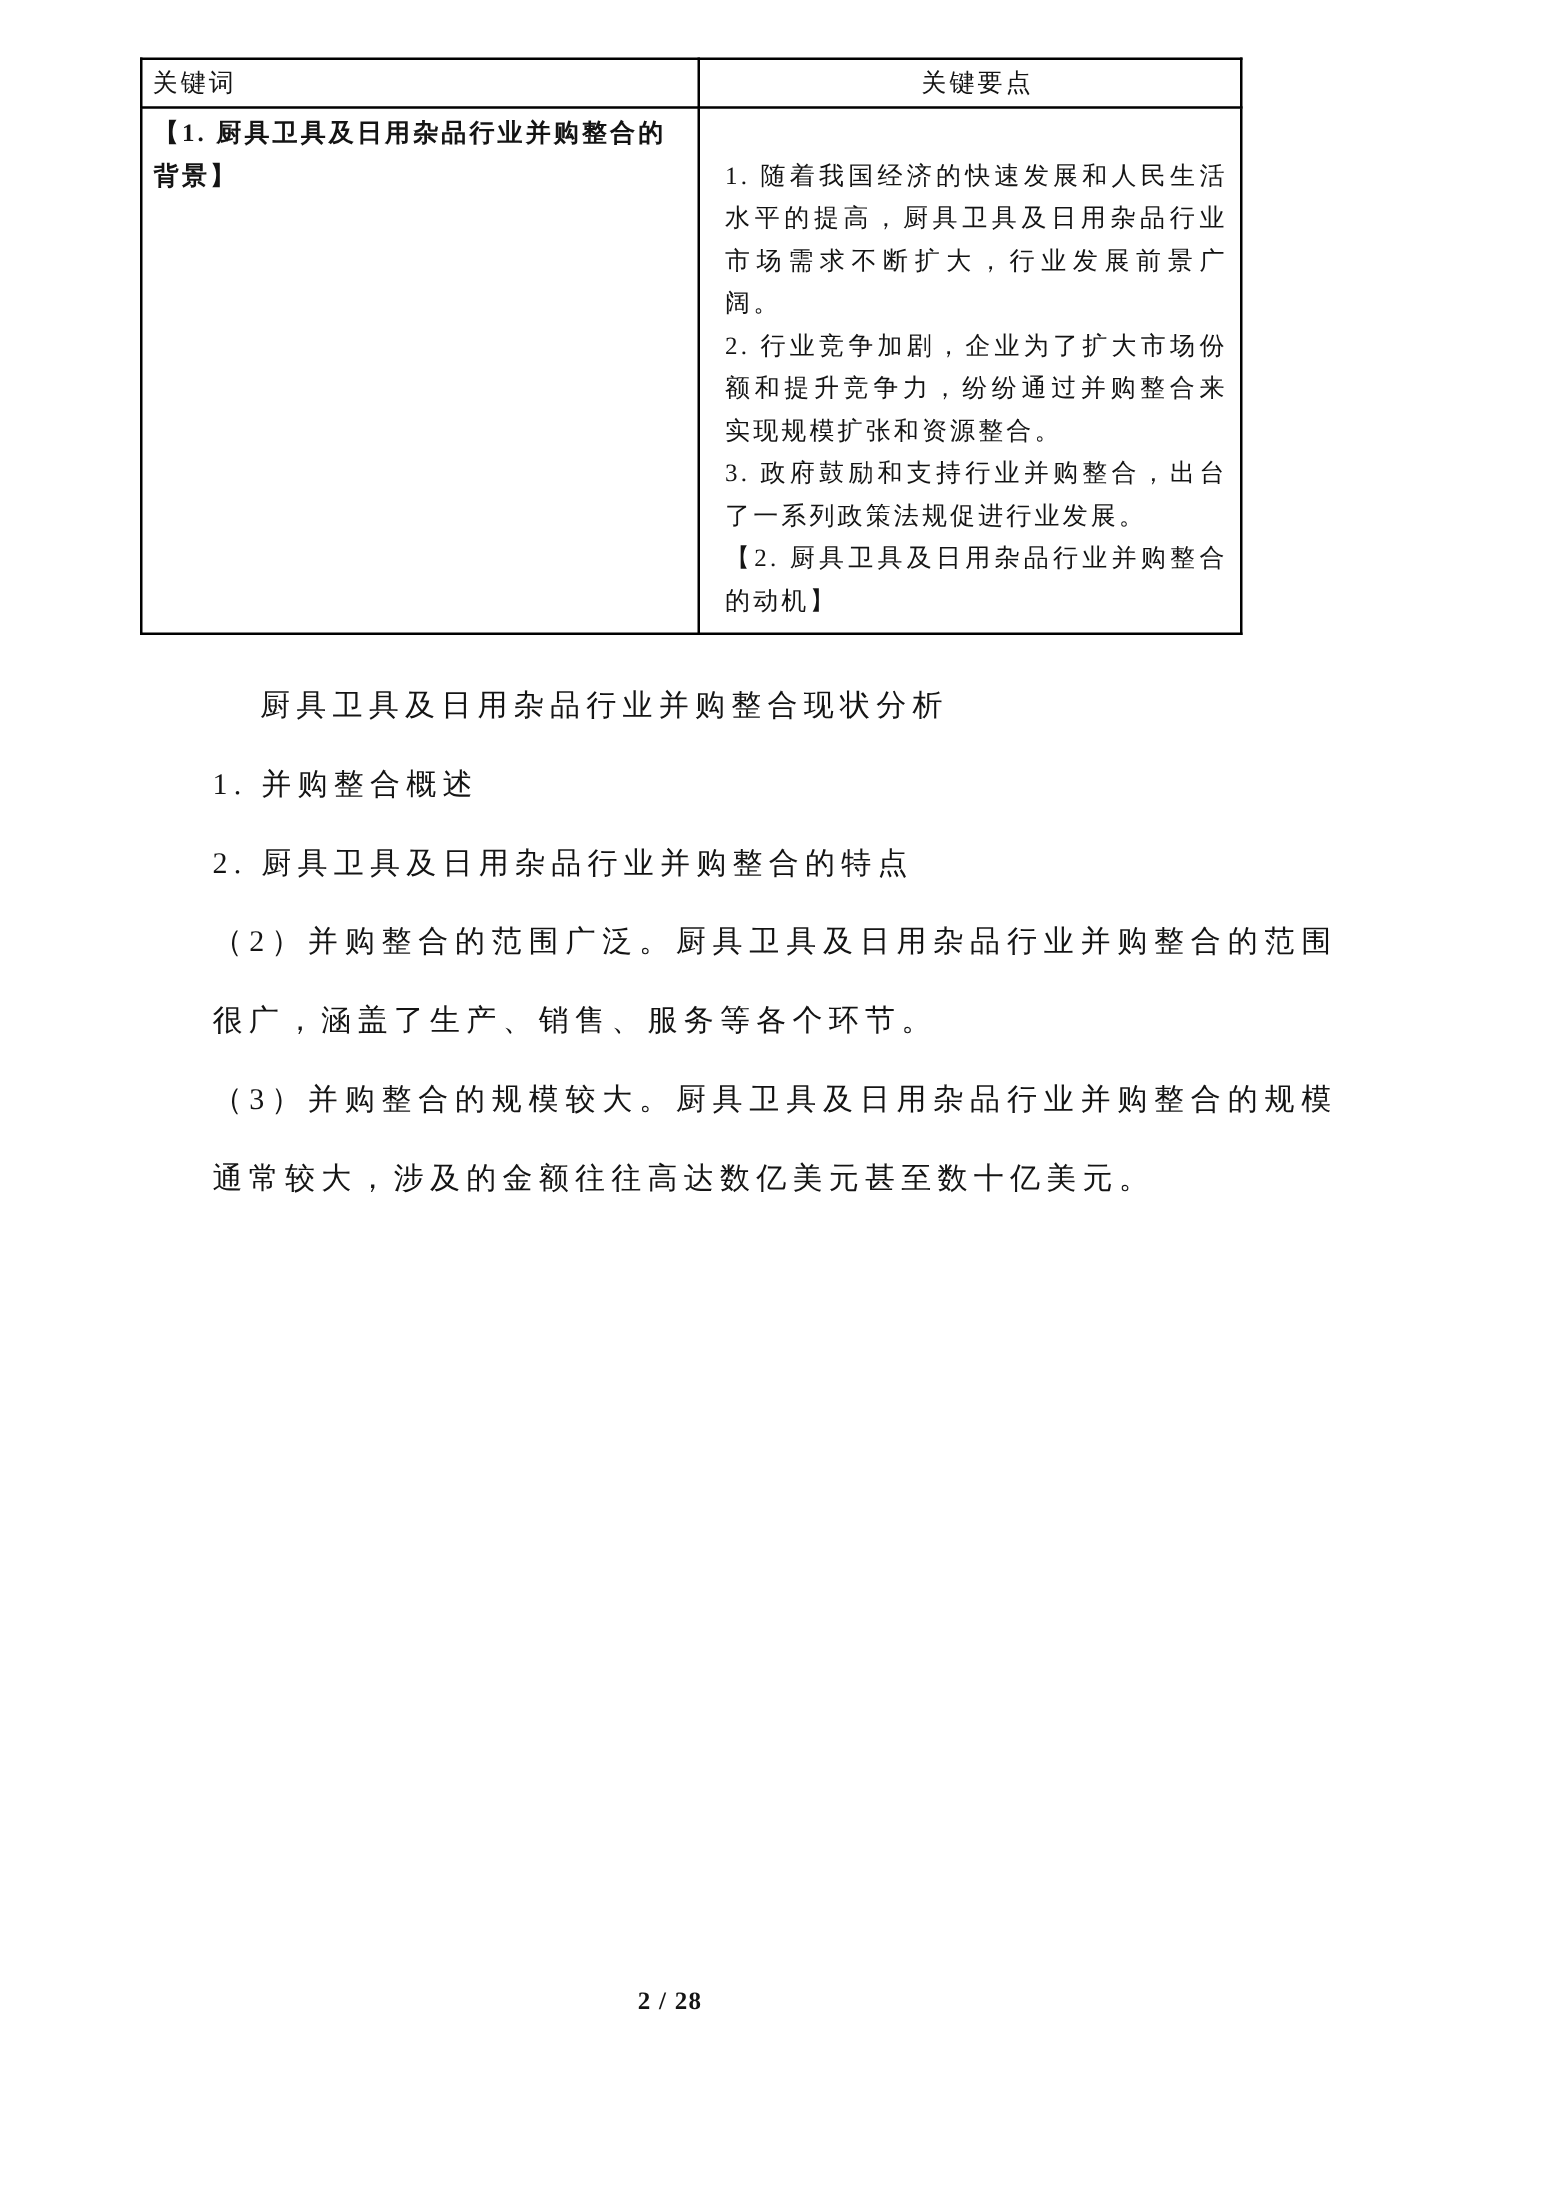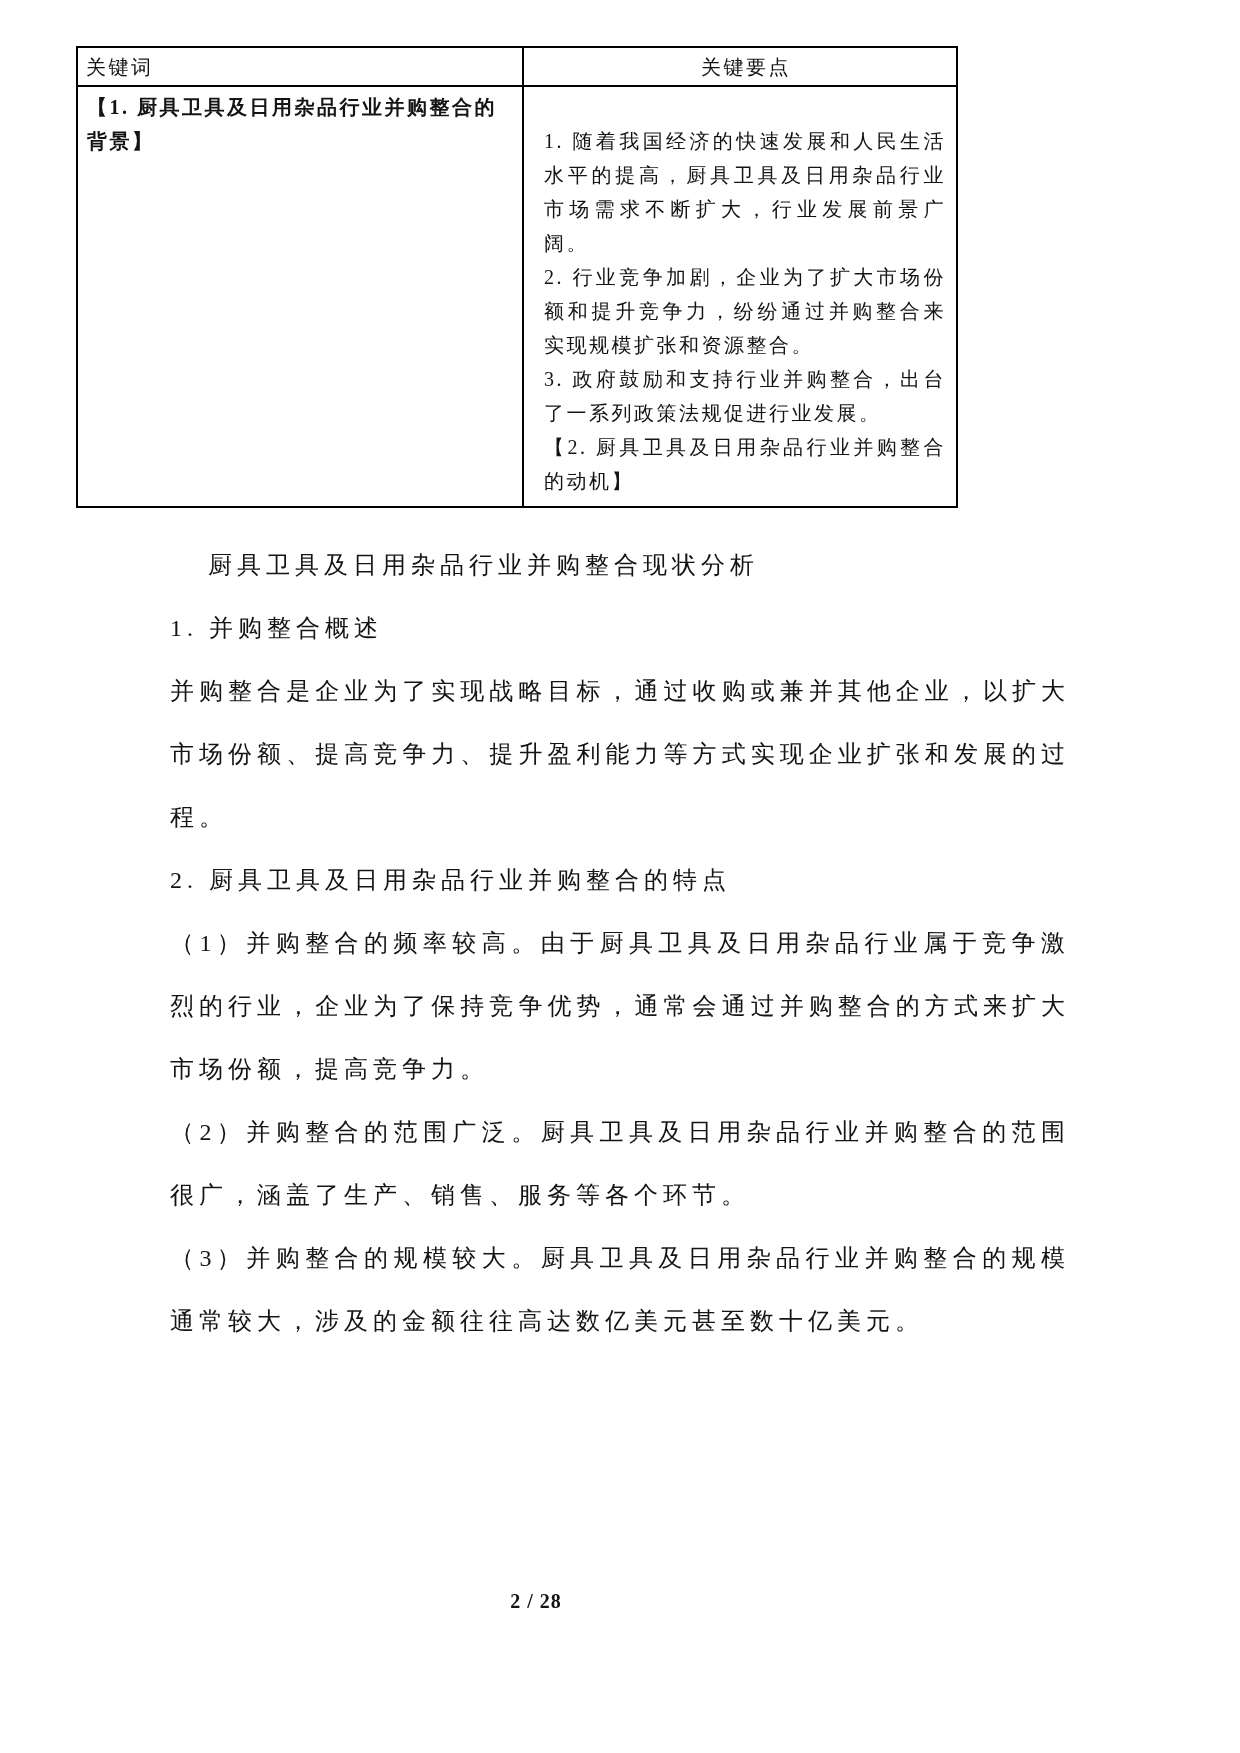--- a/index.html
+++ b/index.html
@@ -27,21 +27,21 @@
     font-weight: bold;
     letter-spacing: 1.5px;
     white-space: nowrap;
   }
   .doc-title .title-text {
     margin-left: 36px;
   }
   table.kp-table {
     border-collapse: collapse;
     table-layout: fixed;
-    margin: 46px 0 0 76px;
+    margin: 46px 0 0 112px;
     width: 880px;
   }
   .kp-table col.c1 { width: 446px; }
   .kp-table col.c2 { width: 434px; }
   .kp-table th, .kp-table td {
     border: 2px solid #000000;
     vertical-align: top;
     text-align: left;
     font-weight: normal;
     font-size: 20px;
@@ -117,23 +117,21 @@
           <div class="point">3. 政府鼓励和支持行业并购整合，出台了一系列政策法规促进行业发展。</div>
           <div class="point">【2. 厨具卫具及日用杂品行业并购整合的动机】</div>
         </td>
       </tr>
     </tbody>
   </table>
 
   <div class="doc-body">
     <p class="para indent-first">厨具卫具及日用杂品行业并购整合现状分析</p>
     <p class="para">1.  并购整合概述</p>
-    <p class="para">并购整合是企业为了实现战略目标，通过收购或兼并其他企业，以扩大市场份额、提高竞争力、提升盈利能力等方式实现企业扩张和发展的过程。</p>
     <p class="para">2.  厨具卫具及日用杂品行业并购整合的特点</p>
-    <p class="para">（1）并购整合的频率较高。由于厨具卫具及日用杂品行业属于竞争激烈的行业，企业为了保持竞争优势，通常会通过并购整合的方式来扩大市场份额，提高竞争力。</p>
     <p class="para">（2）并购整合的范围广泛。厨具卫具及日用杂品行业并购整合的范围很广，涵盖了生产、销售、服务等各个环节。</p>
     <p class="para">（3）并购整合的规模较大。厨具卫具及日用杂品行业并购整合的规模通常较大，涉及的金额往往高达数亿美元甚至数十亿美元。</p>
   </div>
 
   <div class="page-footer">
     <span>2 / 28</span>
   </div>
 
 </div>
 

